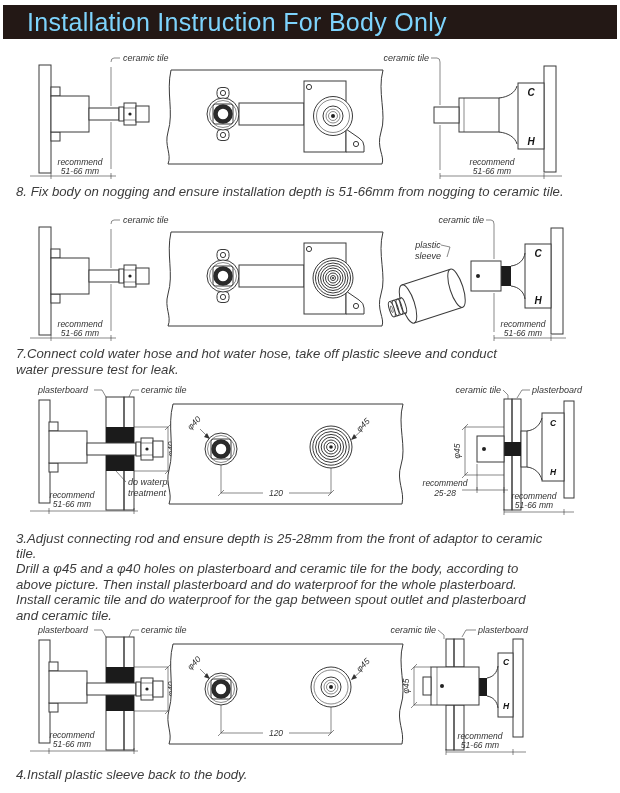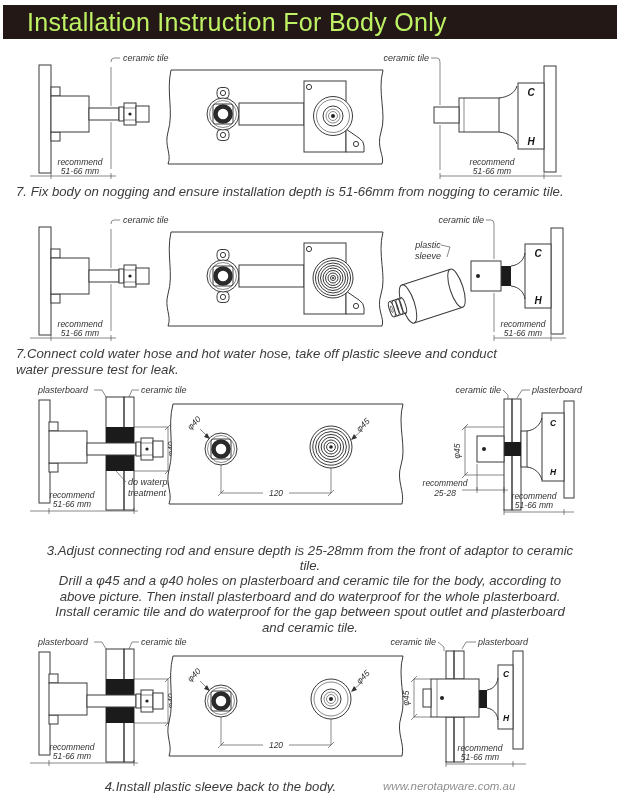--- a/index.html
+++ b/index.html
@@ -1,25 +1,25 @@
 <!DOCTYPE html>
 <html><head>
 <meta charset="utf-8">
 <style>
   html,body{margin:0;padding:0;background:#fff;}
   body{width:620px;height:793px;font-family:"Liberation Sans",sans-serif;overflow:hidden;}
-  .titlebar{margin:5px 3px 0;background:#231815;color:#bef264;height:34px;display:flex;align-items:center;padding-left:24px;font-size:25px;letter-spacing:.3px;}
+  .titlebar{margin:5px 3px 0;background:#231815;color:#7dd3fc;height:34px;display:flex;align-items:center;padding-left:24px;font-size:25px;letter-spacing:.3px;}
   .content{padding:0 16px;font-style:italic;}
   .fig{margin-top:13px;}
   .fig3{margin-top:6px;}
   .fig4{margin-top:2px;}
   svg{display:block;}
   .step{margin:2px 0 0;font-size:13.2px;line-height:16.5px;color:#3c3c3c;white-space:pre-line;}
-  .step3{line-height:15.4px;margin-top:13px;text-align:center;}
-  .bottomrow{display:flex;justify-content:center;align-items:flex-end;gap:47px;}
+  .step3{line-height:15.4px;margin-top:1px;}
+  .bottomrow{display:flex;justify-content:flex-start;align-items:flex-end;}
   .url{font-size:11.5px;color:#8f8f8f;padding-bottom:3px;}
   
   .ln{fill:none;stroke:#3a3a3a;stroke-width:1;}
   .th{stroke-width:.6;}
   .fw{fill:#fff;stroke:#3a3a3a;stroke-width:1;}
   .dk{fill:#1b1b1b;stroke:none;}
   .lbl{font-size:9px;fill:#333;}
   .dim{font-size:8.5px;fill:#333;}
   .mid{text-anchor:middle;}
   .end{text-anchor:end;}
@@ -95,21 +95,21 @@
       <line x1="448" y1="46" x2="448" y2="80" class="ln th"></line>
       <rect x="418" y="55" width="25" height="16" class="fw"></rect>
       <text x="515" y="44" class="ch">C</text>
       <text x="515" y="93" class="ch">H</text>
       <path d="M424,124 H546 M424,121 V127 M528,121 V127" class="ln th"></path>
       <text x="476" y="113" class="dim mid">recommend</text>
       <text x="476" y="122" class="dim mid">51-66 mm</text>
     </g>
   </svg>
   </div>
-  <p class="step">7. Fix body on nogging and ensure installation depth is 51-66mm from nogging to ceramic tile.</p>
+  <p class="step">8. Fix body on nogging and ensure installation depth is 51-66mm from nogging to ceramic tile.</p>
 
   <div class="fig">
   <svg width="580" height="130" viewBox="0 0 580 130">
     <defs>
       <pattern id="d2h" width="4" height="4" patternUnits="userSpaceOnUse">
         <rect width="4" height="4" fill="#fff"></rect>
         <path d="M0,4L4,0 M0,0L4,4" stroke="#3a3a3a" stroke-width="0.9"></path>
       </pattern>
     </defs>
     <g>
@@ -377,16 +377,15 @@
       <text x="393" y="61" transform="rotate(-90 393 61)" class="dim mid">φ45</text>
       <path d="M430,127 H510 M430,124 V130 M497,124 V130" class="ln th"></path>
       <text x="464" y="114" class="dim mid">recommend</text>
       <text x="464" y="123" class="dim mid">51-66 mm</text>
     </g>
   </svg>
   </div>
 
   <div class="bottomrow">
     <p class="step">4.Install plastic sleeve back to the body.</p>
-    <span class="url">www.nerotapware.com.au</span>
   </div>
 
 </div>
 
 </body></html>

